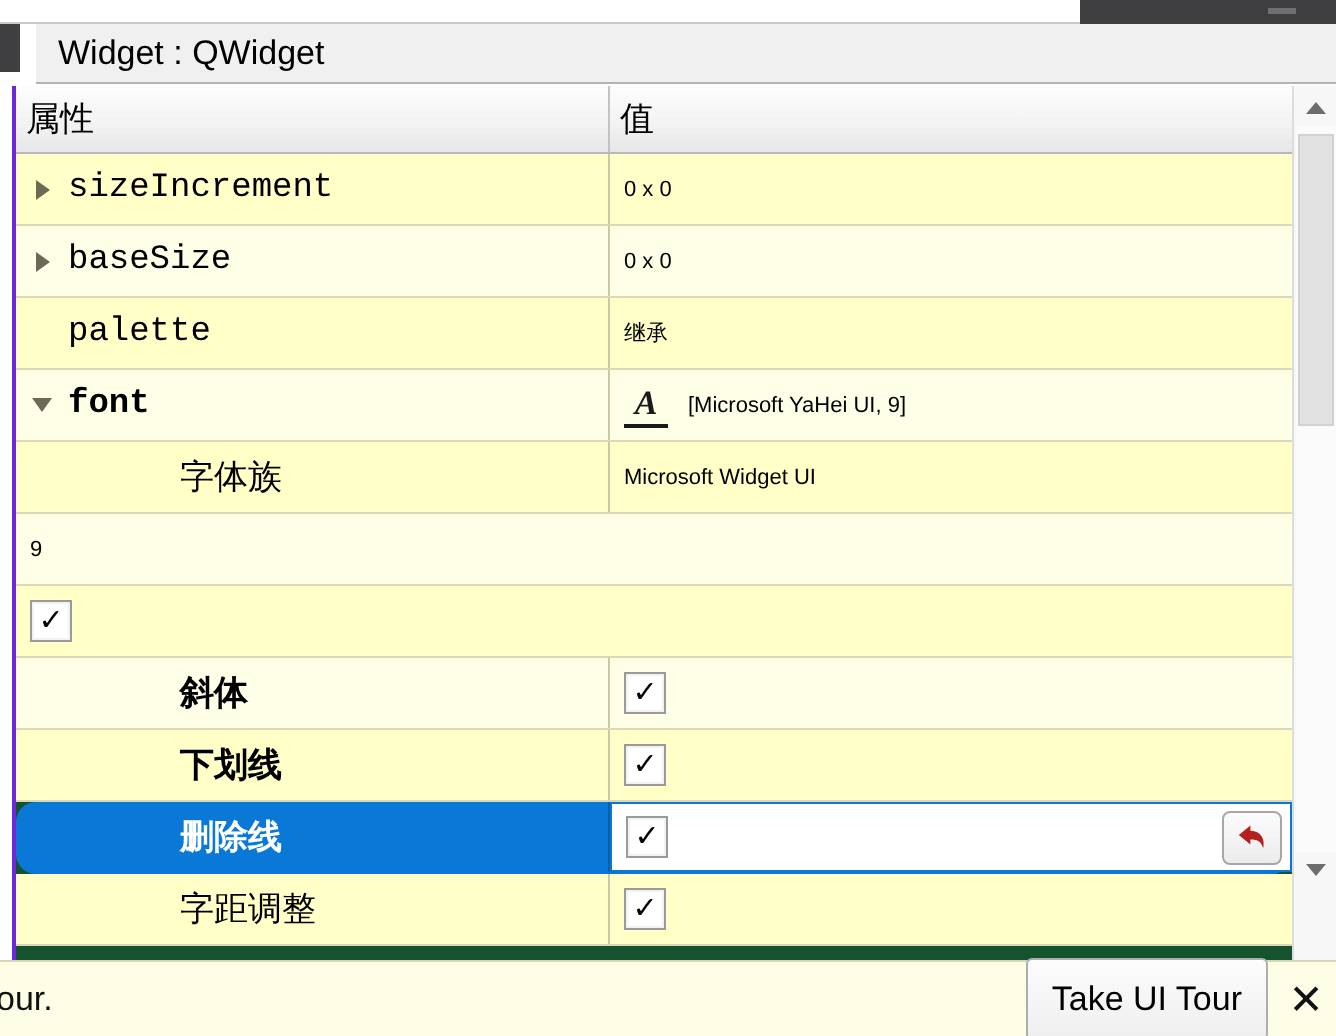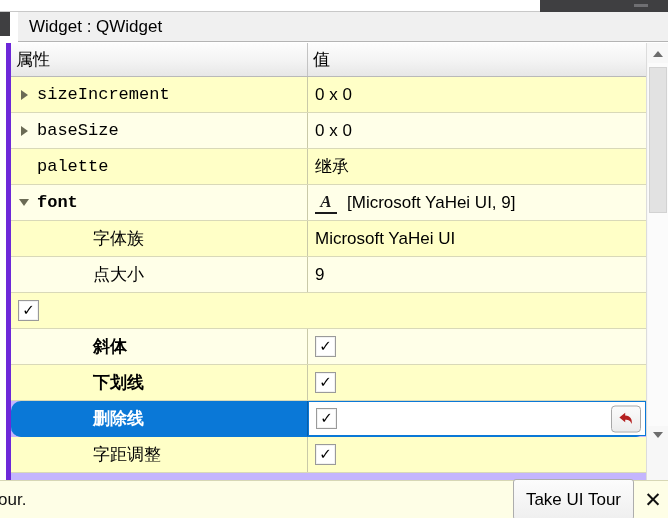--- a/index.html
+++ b/index.html
@@ -75,23 +75,23 @@
     white-space: nowrap;
   }
 
   
   .table-wrap {
     position: absolute;
     left: 6px; top: 43px;
     width: 640px;
     height: 437px;
     overflow: hidden;
-    border-left: 5px solid #6d28d9;
-    box-sizing: border-box;
-    background: #c4b5fd;
+    border-left: 2px solid #6d28d9;
+    box-sizing: border-box;
+    background: #14532d;
   }
 
   .thead {
     display: flex;
     height: 34px;
     background: linear-gradient(to bottom, #fdfdfd 0%, #f3f3f3 55%, #e7e7e7 100%);
     border-bottom: 1px solid #b9b9b9;
     box-sizing: border-box;
   }
   .th {
@@ -170,21 +170,21 @@
     white-space: nowrap;
     font-family: Liberation Mono, monospace;
   }
   .name-label.bold { font-weight: bold; }
   .row.selected .name-label { color: #ffffff; }
 
   .indent-0 { padding-left: 0px; }
   .indent-child { padding-left: 56px; }
 
   .value-label {
-    font-size: 17px;
+    font-size: 11px;
     color: #000000;
     white-space: nowrap;
   }
 
   
   .font-icon {
     display: inline-flex;
     align-items: center;
     justify-content: center;
     width: 22px;
@@ -402,28 +402,24 @@
             <span class="font-icon">A</span>
             <span class="value-label">[Microsoft YaHei UI, 9]</span>
           </div>
         </div>
         <div class="row alt-a">
           <div class="cell-name">
             <div class="twisty"></div>
             <span class="name-label indent-child">字体族</span>
           </div>
           <div class="cell-value">
-            <span class="value-label">Microsoft YaHei UI</span>
+            <span class="value-label">Microsoft Widget UI</span>
           </div>
         </div>
         <div class="row alt-b">
-          <div class="cell-name">
-            <div class="twisty"></div>
-            <span class="name-label indent-child">点大小</span>
-          </div>
           <div class="cell-value">
             <span class="value-label">9</span>
           </div>
         </div>
         <div class="row alt-a">
           <div class="cell-value">
             <div class="checkbox">✓</div>
           </div>
         </div>
         <div class="row alt-b">

